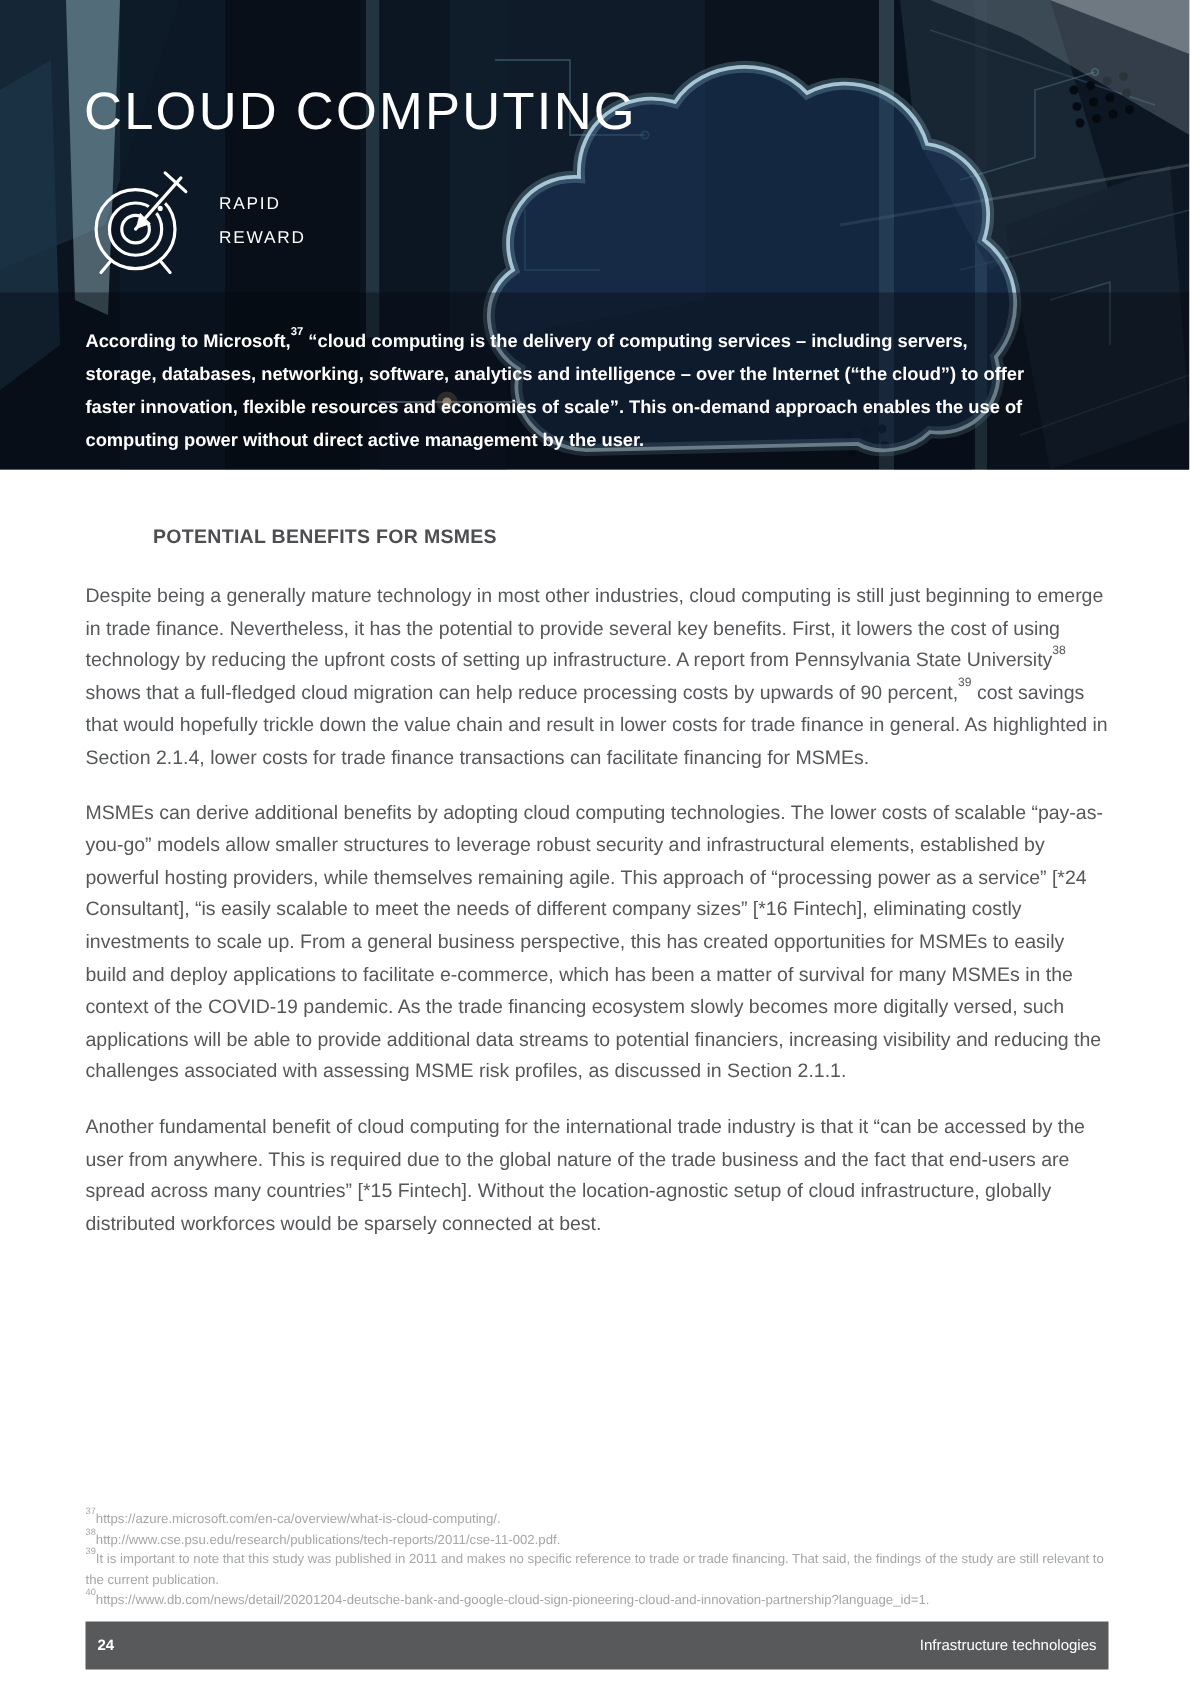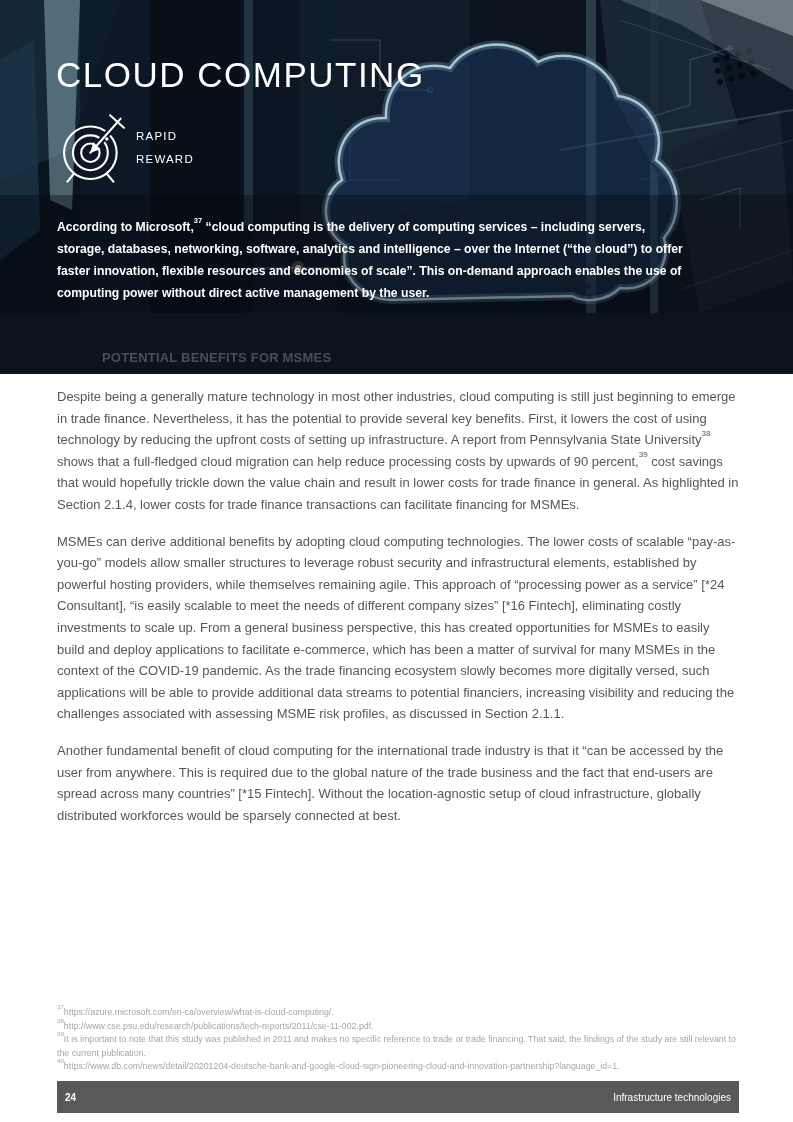--- a/index.html
+++ b/index.html
@@ -2,27 +2,27 @@
 <html><head>
 <meta charset="utf-8">
 <style>
   html,body { margin:0; padding:0; background:#ffffff; }
   .page {
     position:relative; width:793px; height:1122px; overflow:hidden;
     background:#ffffff; font-family:"Liberation Sans", sans-serif;
   }
 
   
-  .hero { position:absolute; left:0; top:0; width:793px; height:374px; background:#0a131e; }
+  .hero { position:absolute; left:0; top:0; width:793px; height:313px; background:#0a131e; }
   .hero svg.bg { position:absolute; left:0; top:0; }
   .hero-title {
     position:absolute; left:56px; top:56px; margin:0;
     color:#ffffff; font-size:35px; font-weight:400; letter-spacing:1.5px; line-height:1.1;
   }
-  .badge { position:absolute; left:60px; top:112px; display:flex; align-items:center; gap:10px; }
+  .badge { position:absolute; left:60px; top:112px; display:flex; align-items:center; gap:20px; }
   .badge-labels { color:#ffffff; font-size:11.5px; letter-spacing:1.2px; line-height:23px; font-weight:400; }
   .hero-intro {
     position:absolute; left:57px; top:216px; width:726px; margin:0;
     color:#ffffff; font-weight:700; font-size:12.2px; line-height:22px;
     white-space:pre-wrap;
   }
 
   
   .content {
     position:absolute; left:57px; top:313px; width:682px;

